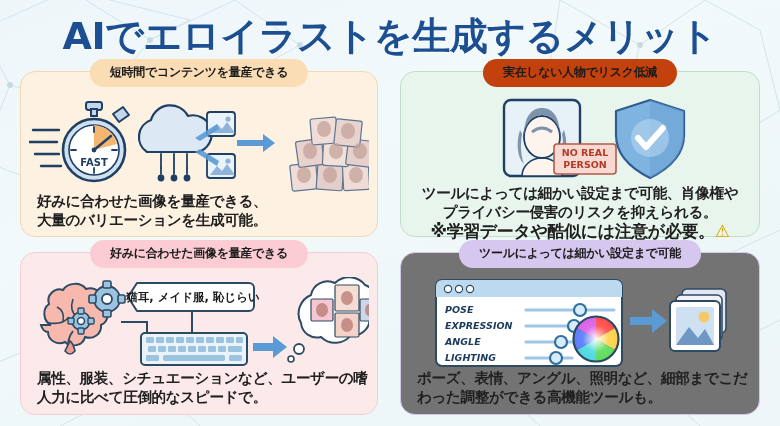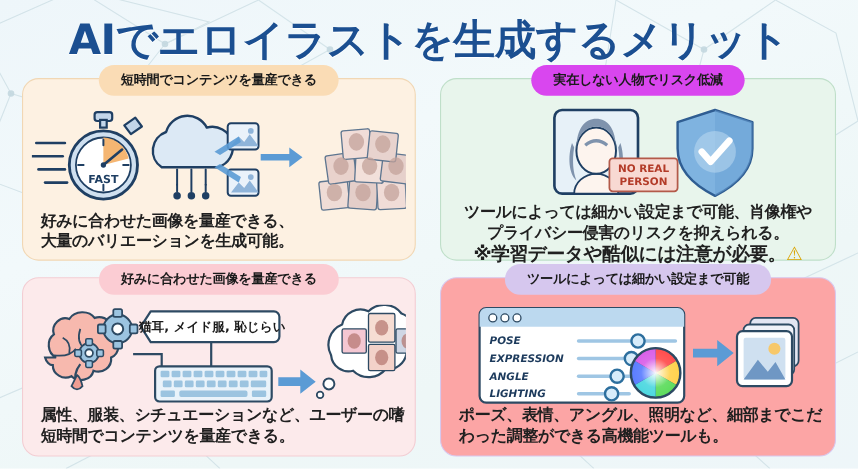--- a/index.html
+++ b/index.html
@@ -98,24 +98,24 @@
     display: block;
     font-size: 17px;
     letter-spacing: -0.4px;
     white-space: nowrap;
   }
 
   
   .c1 { background: #fdf1e2; border-color: #f1d7b4; }
   .c1 .card-head { background: #fadcb5; }
   .c2 { background: #e8f5ec; border-color: #bfdfc9; }
-  .c2 .card-head { background: #d946ef; }
+  .c2 .card-head { background: #c2410c; }
   .c3 { background: #fceaeb; border-color: #f3cdd3; }
   .c3 .card-head { background: #fbccd3; }
-  .c4 { background: #fca5a5; border-color: #d7c8ee; }
+  .c4 { background: #737373; border-color: #d7c8ee; }
   .c4 .card-head { background: #d6c7ee; }
 
   svg { display: block; }
   .art-svg { position: absolute; left: 50%; top: 0; transform: translateX(-50%); }
 </style>
 </head>
 <body>
 
 <svg id="bg-net" viewBox="0 0 780 426">
   <g stroke="#cfe0e6" stroke-width="1" fill="none" opacity="0.85">
@@ -385,21 +385,21 @@
             <ellipse cx="318" cy="21" rx="6" ry="7"></ellipse>
             <ellipse cx="342" cy="33" rx="6" ry="7"></ellipse>
             <ellipse cx="318" cy="48" rx="6" ry="7"></ellipse>
           </g>
         </g>
       </svg>
     </div>
 
     <div class="card-body left">
       <span class="ln">属性、服装、シチュエーションなど、ユーザーの嗜</span>
-      <span class="ln">短時間でコンテンツを量産できる。</span>
+      <span class="ln">人力に比べて圧倒的なスピードで。</span>
     </div>
   </div>
 
   <div class="card c4">
     <div class="card-head">ツールによっては細かい設定まで可能</div>
 
     <div class="card-art" style="height:92px;font-style:italic;">
       <svg class="art-svg" width="300" height="92" viewBox="0 0 300 92">
 
         <g>

